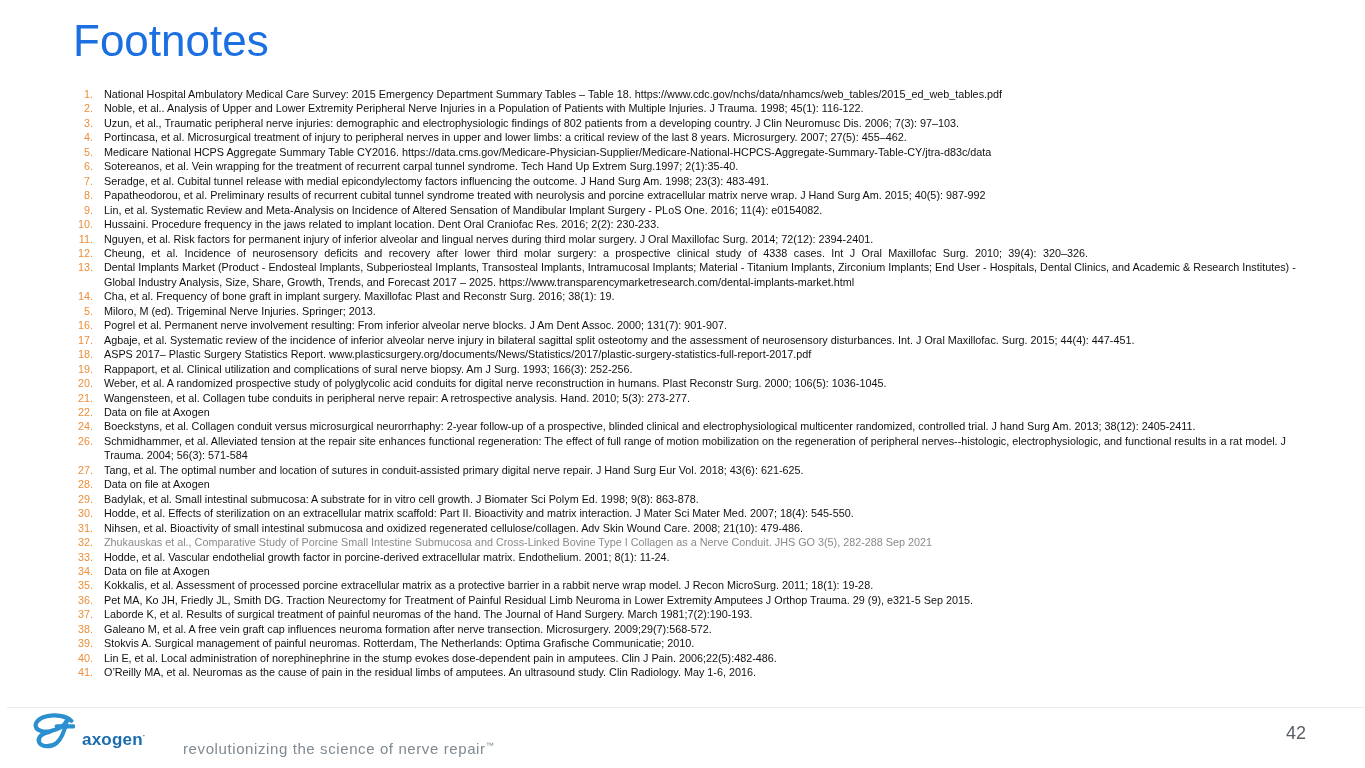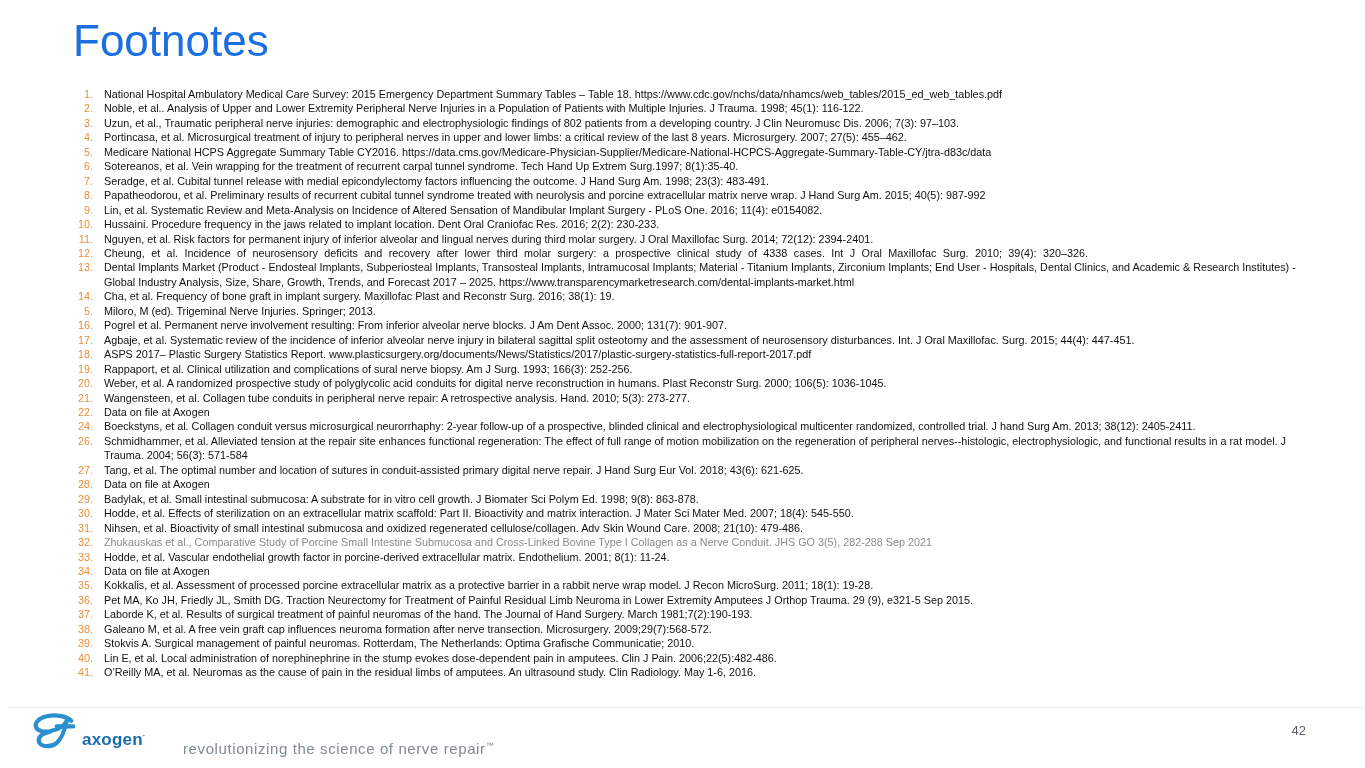--- a/index.html
+++ b/index.html
@@ -53,21 +53,21 @@
 
   .footer-tagline {
     position: absolute; left: 176px; top: 740px;
     font-size: 15px; letter-spacing: 0.6px;
     color: var(--c-tagline, #7f8a91);
   }
   .footer-tagline sup { font-size: 8px; }
 
   .page-number {
     position: absolute; right: 66px; top: 723px;
-    font-size: 13px; color: #5a6067;
+    font-size: 18px; color: #5a6067;
   }
 </style>
 </head>
 <body>
 
 <div class="slide">
 
   <h1 class="slide-title">Footnotes</h1>
 
   <div class="fn-list">
@@ -86,21 +86,21 @@
       <div class="fn-row">
         <span class="fn-num">4.</span>
         <span class="fn-text">Portincasa, et al. Microsurgical treatment of injury to peripheral nerves in upper and lower limbs: a critical review of the last 8 years.  Microsurgery. 2007; 27(5): 455–462.</span>
       </div>
       <div class="fn-row">
         <span class="fn-num">5.</span>
         <span class="fn-text">Medicare National HCPS Aggregate Summary Table CY2016. https://data.cms.gov/Medicare-Physician-Supplier/Medicare-National-HCPCS-Aggregate-Summary-Table-CY/jtra-d83c/data</span>
       </div>
       <div class="fn-row">
         <span class="fn-num">6.</span>
-        <span class="fn-text">Sotereanos, et al. Vein wrapping for the treatment of recurrent carpal tunnel syndrome. Tech Hand Up Extrem Surg.1997; 8(1):35-40.</span>
+        <span class="fn-text">Sotereanos, et al. Vein wrapping for the treatment of recurrent carpal tunnel syndrome. Tech Hand Up Extrem Surg.1997; 2(1):35-40.</span>
       </div>
       <div class="fn-row">
         <span class="fn-num">7.</span>
         <span class="fn-text">Seradge, et al. Cubital tunnel release with medial epicondylectomy factors influencing the outcome. J Hand Surg Am. 1998; 23(3): 483-491.</span>
       </div>
       <div class="fn-row">
         <span class="fn-num">8.</span>
         <span class="fn-text">Papatheodorou, et al. Preliminary results of recurrent cubital tunnel syndrome treated with neurolysis and porcine extracellular matrix nerve wrap. J Hand Surg Am. 2015; 40(5): 987-992</span>
       </div>
       <div class="fn-row">

